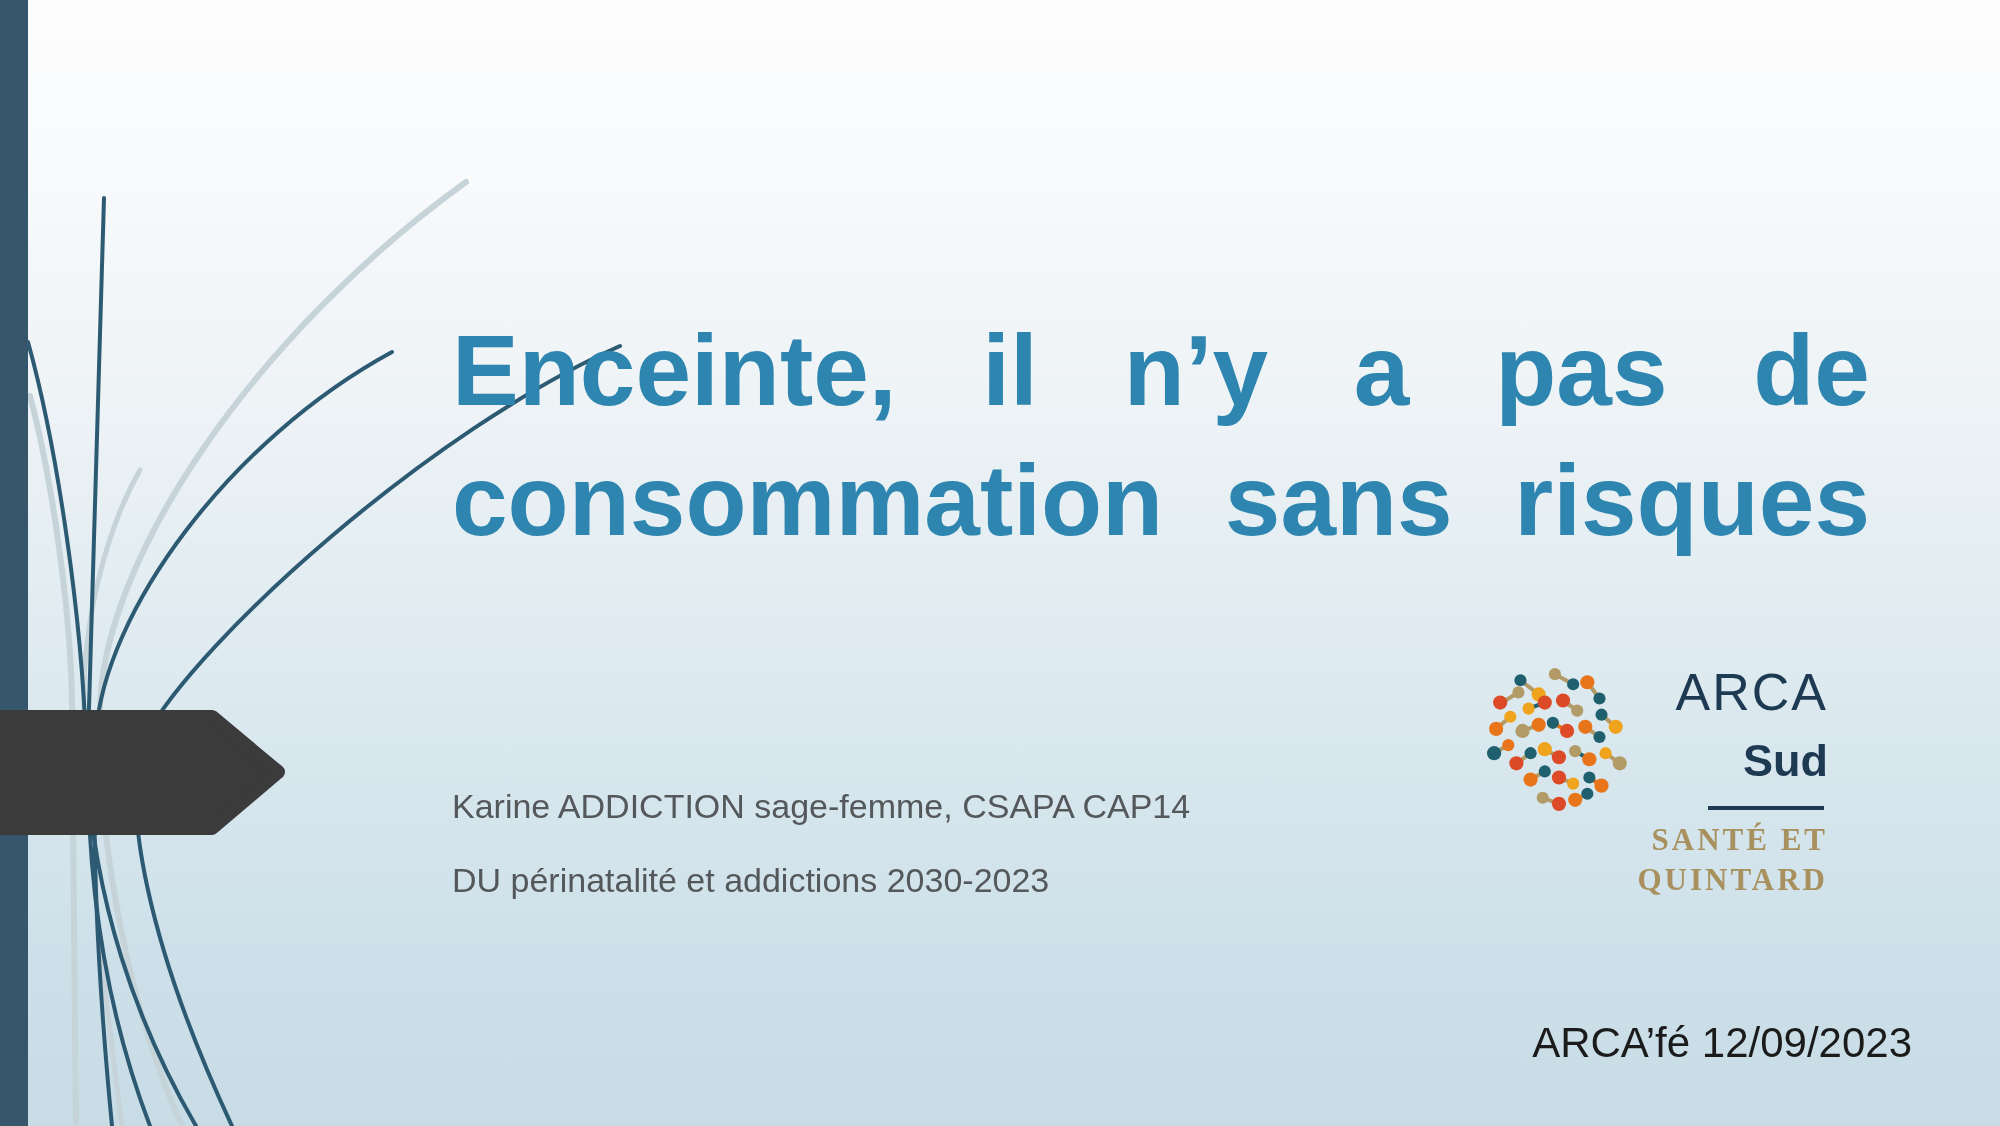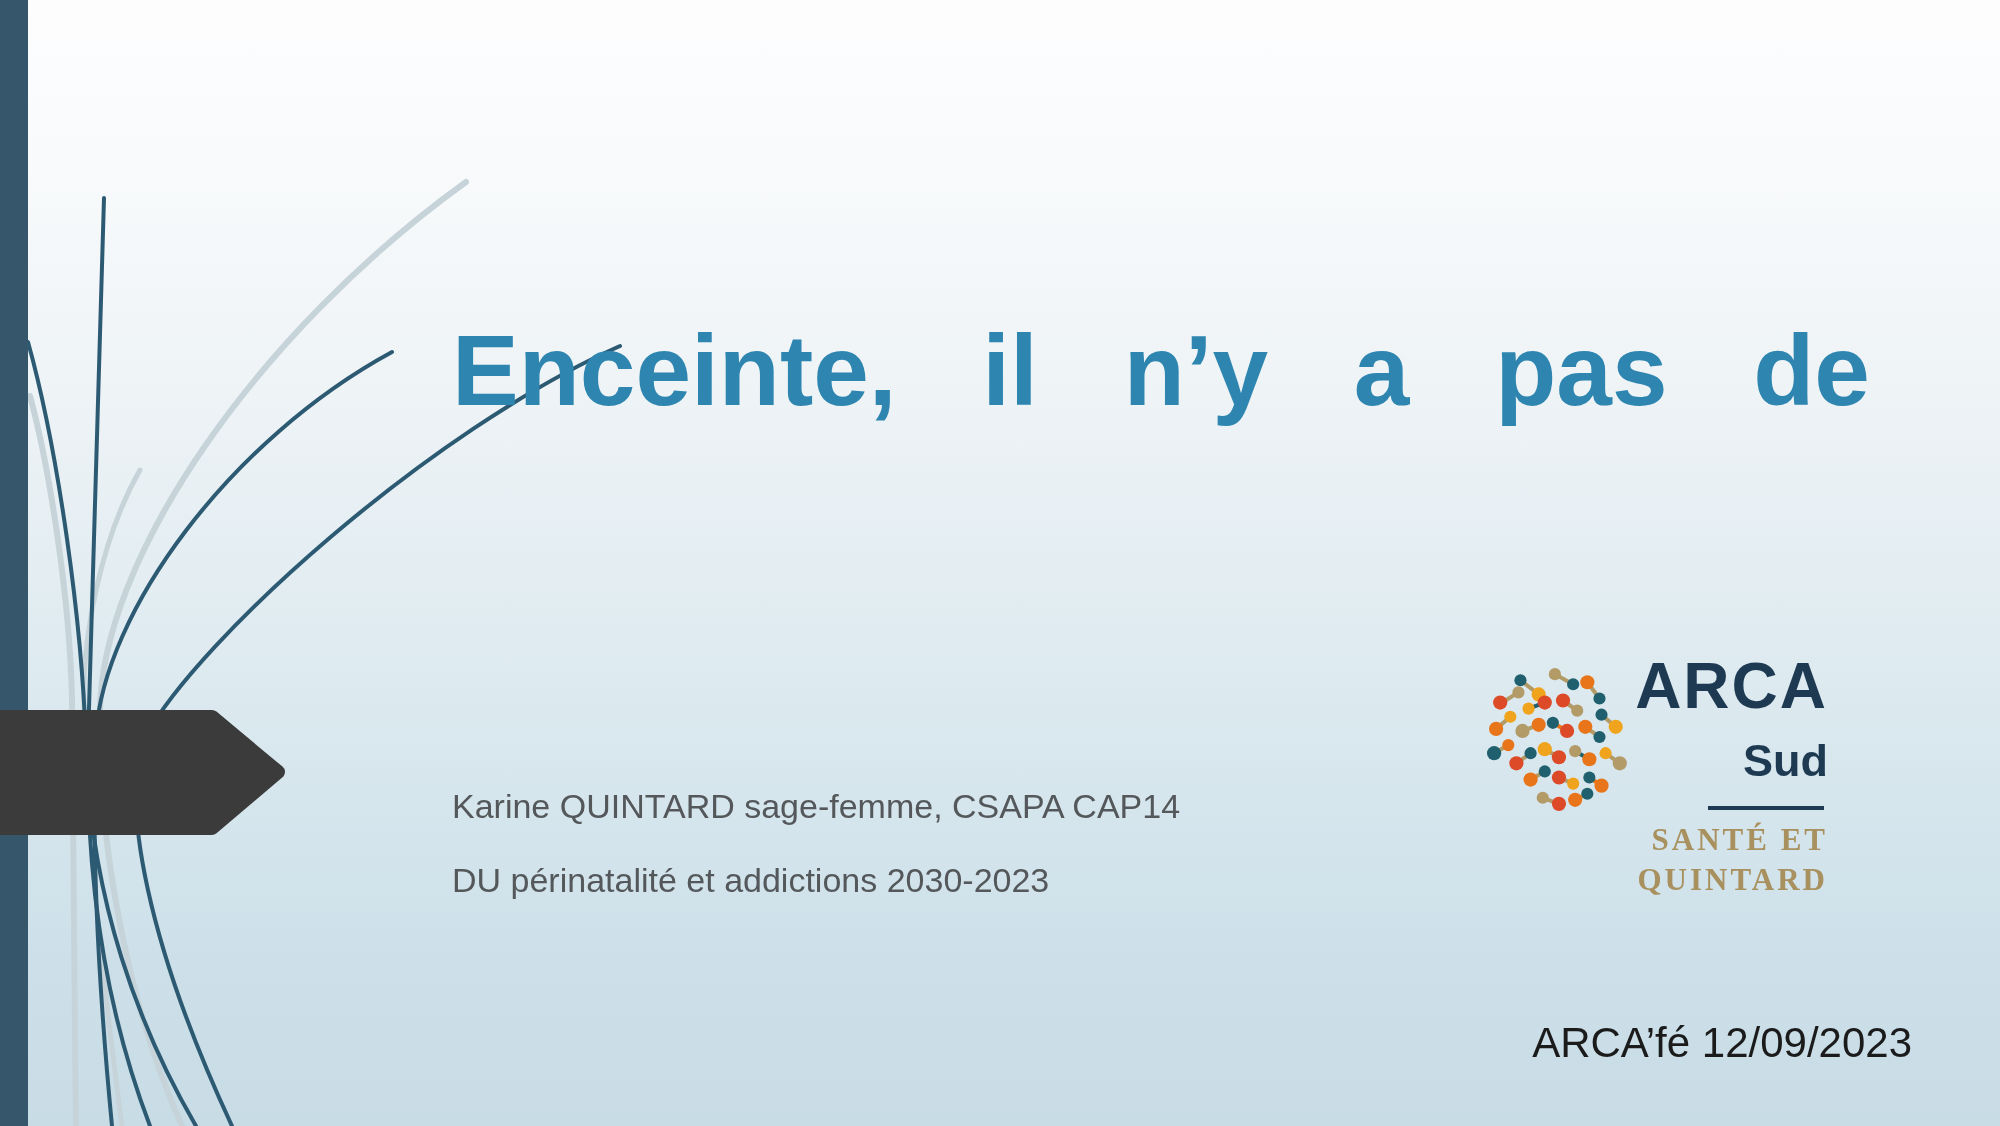--- a/index.html
+++ b/index.html
@@ -51,23 +51,23 @@
   .logo {
     position: absolute;
     left: 1488px; top: 652px;
     width: 340px; height: 266px;
   }
   .logo-cluster {
     position: absolute; left: -2px; top: 10px;
     width: 152px; height: 152px;
   }
   .logo-arca {
-    position: absolute; right: 0; top: 2px;
+    position: absolute; right: 0; top: 14px;
     color: #1d3a52;
-    font-size: 64px; font-weight: 700;
+    font-size: 52px; font-weight: 400;
     letter-spacing: 2px; line-height: 1;
   }
   .logo-sud {
     position: absolute; right: 0; top: 86px;
     color: #1d3a52;
     font-size: 45px; font-weight: 700;
     line-height: 1;
   }
   .logo-line {
     position: absolute; right: 4px; top: 154px;
@@ -112,24 +112,25 @@
       <path d="M 620,346 C 430,430 198,640 146,736 C 118,800 150,950 232,1126" stroke="#2d5a73" stroke-width="4"></path>
     </g>
     <rect x="0" y="0" width="28" height="1126" fill="#35566b"></rect>
     <path d="M -12,717 L 212,717 L 278,772 L 212,828 L -12,828 Z" fill="#3b3b3b" stroke="#3b3b3b" stroke-width="14" stroke-linejoin="round"></path>
   </svg>
 
   <div class="content">
 
     <h1 class="title">
       <span class="title-line">Enceinte, il n’y a pas de</span>
+      <span class="title-line">consommation sans risques</span>
     </h1>
 
     <div class="subtitle">
-      <p>Karine QUINTARD sage-femme, CSAPA CAP14</p>
+      <p>Karine ADDICTION sage-femme, CSAPA CAP14</p>
       <p>DU périnatalité et addictions 2030-2023</p>
     </div>
 
     <div class="logo">
       <svg class="logo-cluster" viewBox="0 0 150 150" aria-hidden="true">
         <g stroke-linecap="round" stroke-width="4">
           <line x1="34" y1="18" x2="52" y2="32" stroke="#b39b68"></line>
             <circle cx="34" cy="18" r="6" fill="#20606e"></circle>
             <circle cx="52" cy="32" r="7" fill="#f0a31c"></circle>
           <line x1="68" y1="12" x2="86" y2="22" stroke="#b39b68"></line>

